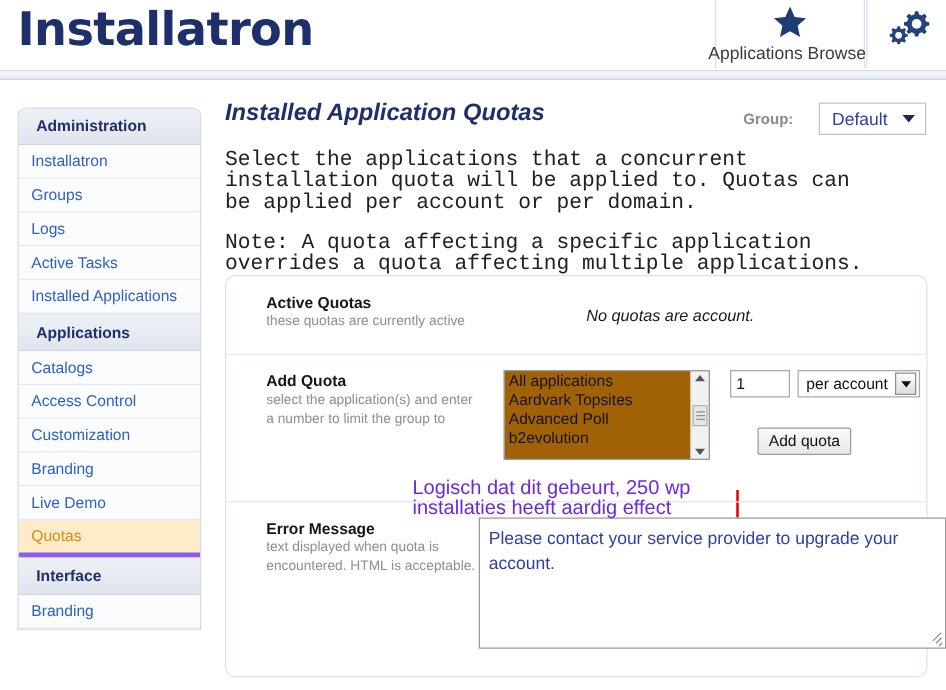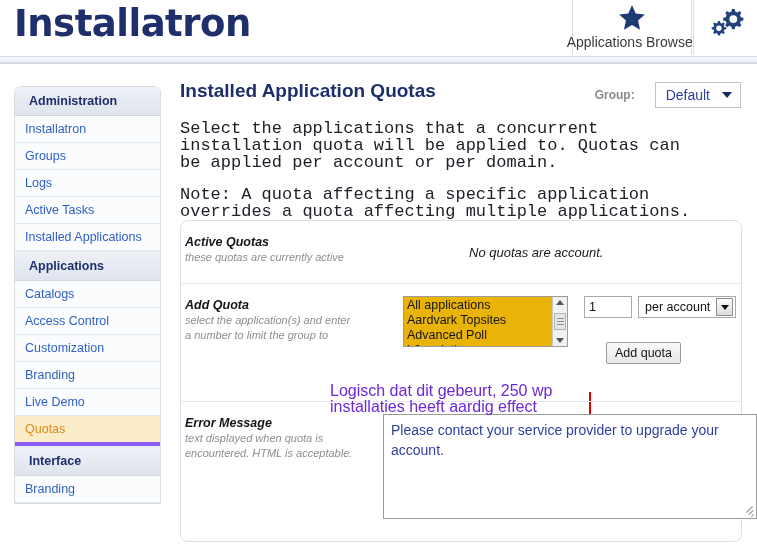--- a/index.html
+++ b/index.html
@@ -78,21 +78,21 @@
     background: #fdecc8;
     color: #d98a1a;
     border-bottom: 4px solid #8b5cf6;
   }
 
   
   #main { position: absolute; left: 180px; top: 80px; width: 562px; }
 
   #page-title {
     font-size: 19px; font-weight: bold; color: #1f2f6b;
-    display: inline-block; margin: 0;
+    display: inline-block; margin: 0; font-style: italic;
   }
   #group-area {
     position: absolute; right: 1px; top: 2px;
     display: flex; align-items: center; gap: 20px;
   }
   #group-label { font-size: 12px; color: #8a8a8a; font-weight: bold; }
   #group-select {
     border: 1px solid #c3c3c3; background: #ffffff;
     padding: 4px 8px 4px 10px; min-width: 82px;
     display: flex; align-items: center; justify-content: space-between;
@@ -115,41 +115,41 @@
   #panel {
     position: absolute; left: 180px; top: 220px; width: 562px; height: 322px;
     background: #ffffff;
     border: 1px solid #dbe1ea;
     border-radius: 8px;
   }
   .panel-row { position: relative; padding: 14px 0 0 0; }
   .row-divider { border-top: 1px solid #e4e8ef; }
 
   .row-label {
-    position: absolute; left: 4px; top: 14px; width: 190px; font-style: italic;
+    position: absolute; left: 32px; top: 14px; width: 190px;
   }
   .row-label .lab-title {
     font-size: 12.5px; font-weight: bold; color: #15151c; display: block;
   }
   .row-label .lab-sub {
     font-size: 11px; color: #8d8d95; line-height: 14px; display: block; margin-top: 1px;
   }
 
   #active-quotas-row { height: 62px; }
   #no-quotas {
     position: absolute; left: 288px; top: 24px;
     font-size: 13px; font-style: italic; color: #18181f;
   }
 
   #add-quota-row { height: 118px; }
   #app-listbox {
     position: absolute; left: 222px; top: 12px;
-    width: 165px; height: 51px;
+    width: 165px; height: 72px;
     border: 1px solid #9b9b9b;
-    background: #eab308;
+    background: #a16207;
     display: flex;
   }
   #app-listbox .opts { flex: 1; padding: 1px 0 0 3px; overflow: hidden; }
   #app-listbox .opt {
     font-size: 12.5px; color: #141414; line-height: 15px;
     white-space: nowrap; cursor: pointer;
   }
   .lb-scroll {
     width: 15px; background: #f1f1f1;
     border-left: 1px solid #c6c6c6;

